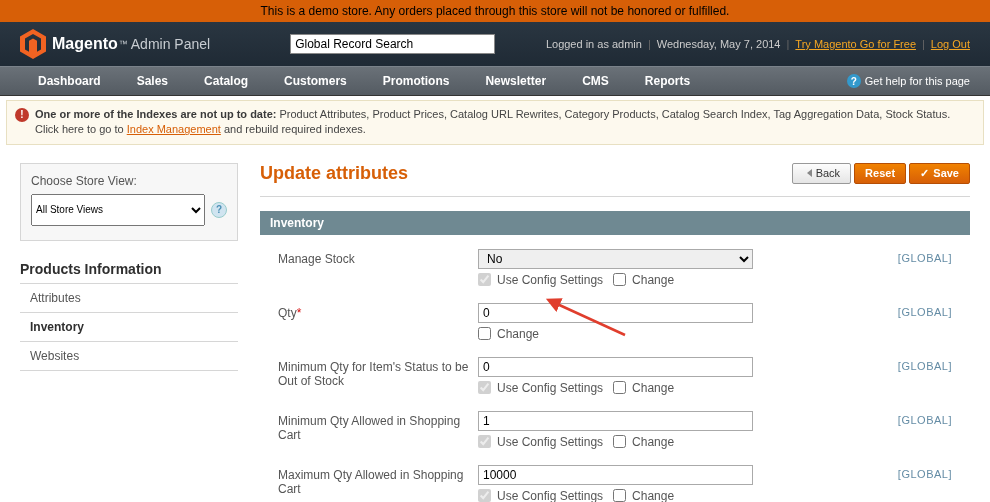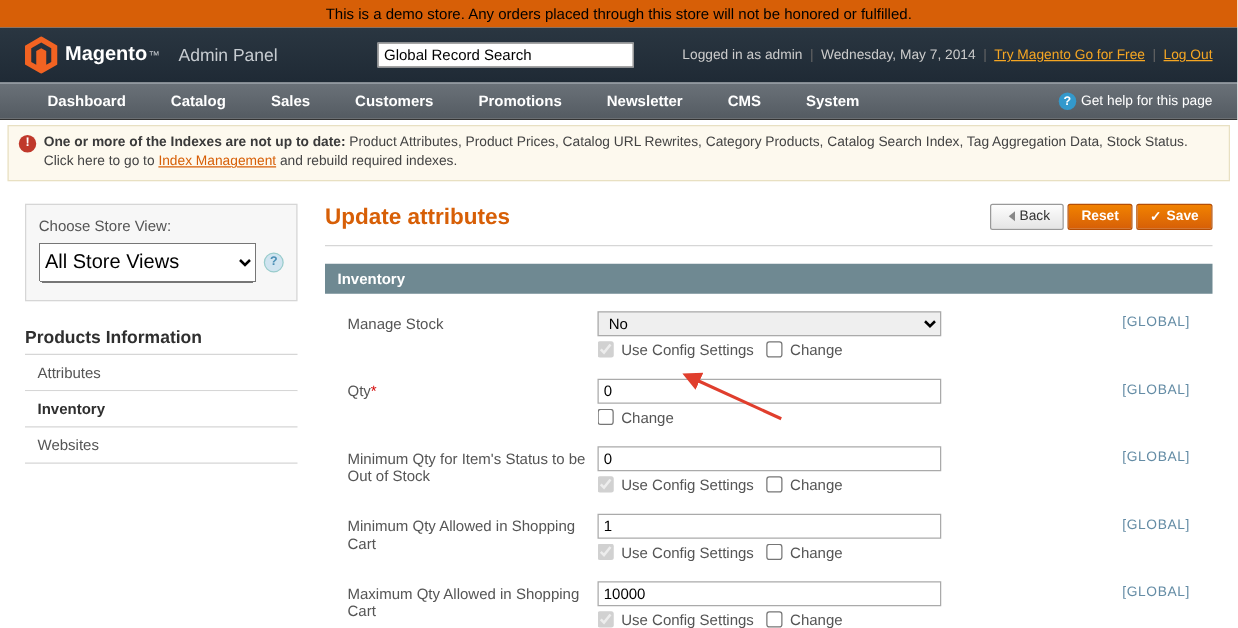--- a/index.html
+++ b/index.html
@@ -2,39 +2,39 @@
 <html><head>
 <meta charset="utf-8">
 <style>
 * { margin: 0; padding: 0; box-sizing: border-box; }
 body { font-family: Arial, Helvetica, sans-serif; font-size: 12px; color: #2f2f2f; background: #fff; width: 990px; }
 .demo-banner { background: #d75f07; color: #000000; text-align: center; padding: 4px 0; font-size: 12px; }
 .header { background: linear-gradient(#2a3641, #1f2a35); padding: 8px 20px; display: flex; align-items: center; height: 44px; }
 .logo { display: flex; align-items: center; color: #fff; font-size: 16px; }
 .logo svg { margin-right: 6px; }
 .logo-text { font-weight: bold; color: #fff; }
-.logo-sub { color: #c7ccd1; margin-left: 15px; font-size: 14px; }
+.logo-sub { color: #c7ccd1; margin-left: 3px; font-size: 14px; }
 .search-input { width: 205px; height: 20px; font-size: 12px; padding: 2px 4px; border: 1px solid #888; margin-left: 80px; }
 .header-right { margin-left: auto; color: #ccc; font-size: 11px; display: flex; align-items: flex-end; gap: 6px; }
 .header-right a { color: #f5a623; text-decoration: underline; }
 .header-right .sep { color: #666; }
 .main-nav { background: linear-gradient(#6a7178, #545b62); display: flex; align-items: center; padding: 13px 20px; height: 30px; border-top: 1px solid #7a828a; border-bottom: 1px solid #333; }
 .main-nav a { color: #fff; font-size: 12px; padding: 8px 18px; text-decoration: none; font-weight: bold; }
 .main-nav .help { margin-left: auto; color: #fff; font-size: 11px; display: flex; align-items: center; gap: 4px; }
 .help-icon { width: 14px; height: 14px; background: #3399cc; border-radius: 50%; color: #fff; display: inline-flex; align-items: center; justify-content: center; font-size: 10px; font-weight: bold; }
 .notice-bar { background: #fdf9ee; border: 1px solid #e8e0c2; margin: 4px 6px 0; padding: 6px 10px 6px 28px; font-size: 11px; color: #444; position: relative; line-height: 1.4; }
 .notice-bar .warn-icon { position: absolute; left: 8px; top: 7px; width: 14px; height: 14px; background: #c0392b; border-radius: 50%; color: #fff; display: flex; align-items: center; justify-content: center; font-size: 10px; font-weight: bold; }
 .notice-bar a { color: #d75f07; text-decoration: underline; }
 .notice-bar strong { color: #3a3a3a; font-weight: bold; }
 .content { display: flex; padding: 18px 20px 0; gap: 22px; }
 .sidebar { width: 218px; flex-shrink: 0; }
 .store-view { border: 1px solid #d6d6d6; padding: 10px 10px 14px; background: #f7f7f7; }
 .store-view label { font-size: 12px; color: #555; }
 .sv-row { display: flex; align-items: center; margin-top: 6px; }
-.sv-row select { flex: 1; height: 32px; font-size: 16px; }
+.sv-row select { flex: 1; height: 32px; font-size: 10px; }
 .sv-info { width: 16px; height: 16px; background: #d0e4f0; border: 1px solid #9cc; border-radius: 50%; color: #4b8fb5; display: inline-flex; align-items: center; justify-content: center; font-size: 10px; font-weight: bold; margin-left: 6px; }
 .sidebar h3 { font-size: 14px; font-weight: bold; margin: 20px 0 6px; color: #2f2f2f; }
 .side-tabs { border-top: 1px solid #d6d6d6; }
 .side-tabs div { border-bottom: 1px solid #d6d6d6; padding: 7px 10px; font-size: 12px; color: #555; cursor: pointer; }
 .side-tabs div.active { font-weight: bold; color: #2f2f2f; background: #fff; }
 .main { flex: 1; }
 .page-head { display: flex; align-items: center; margin-bottom: 12px; }
 .page-head h2 { color: #d75f07; font-size: 18px; font-weight: bold; }
 .page-buttons { margin-left: auto; display: flex; gap: 3px; }
 .btn { border: 1px solid #999; background: linear-gradient(#fdfdfd,#e5e5e5); padding: 3px 10px; font-size: 11px; border-radius: 2px; cursor: pointer; display: flex; align-items: center; gap: 4px; color: #333; }
@@ -75,27 +75,27 @@
     <span>Wednesday, May 7, 2014</span>
     <span class="sep">|</span>
     <a href="#">Try Magento Go for Free</a>
     <span class="sep">|</span>
     <a href="#">Log Out</a>
   </div>
 </div>
 
 <div class="main-nav">
   <a href="#">Dashboard</a>
+  <a href="#">Sales</a>
   <a href="#">Catalog</a>
-  <a href="#">Sales</a>
   <a href="#">Customers</a>
   <a href="#">Promotions</a>
   <a href="#">Newsletter</a>
   <a href="#">CMS</a>
-  <a href="#">System</a>
+  <a href="#">Reports</a>
   <div class="help">
     <span class="help-icon">?</span>
     <span>Get help for this page</span>
   </div>
 </div>
 
 <div class="notice-bar">
   <span class="warn-icon">!</span>
   <strong>One or more of the Indexes are not up to date:</strong><span> Product Attributes, Product Prices, Catalog URL Rewrites, Category Products, Catalog Search Index, Tag Aggregation Data, Stock Status. Click here to go to </span><a href="#">Index Management</a><span> and rebuild required indexes.</span>
 </div>

